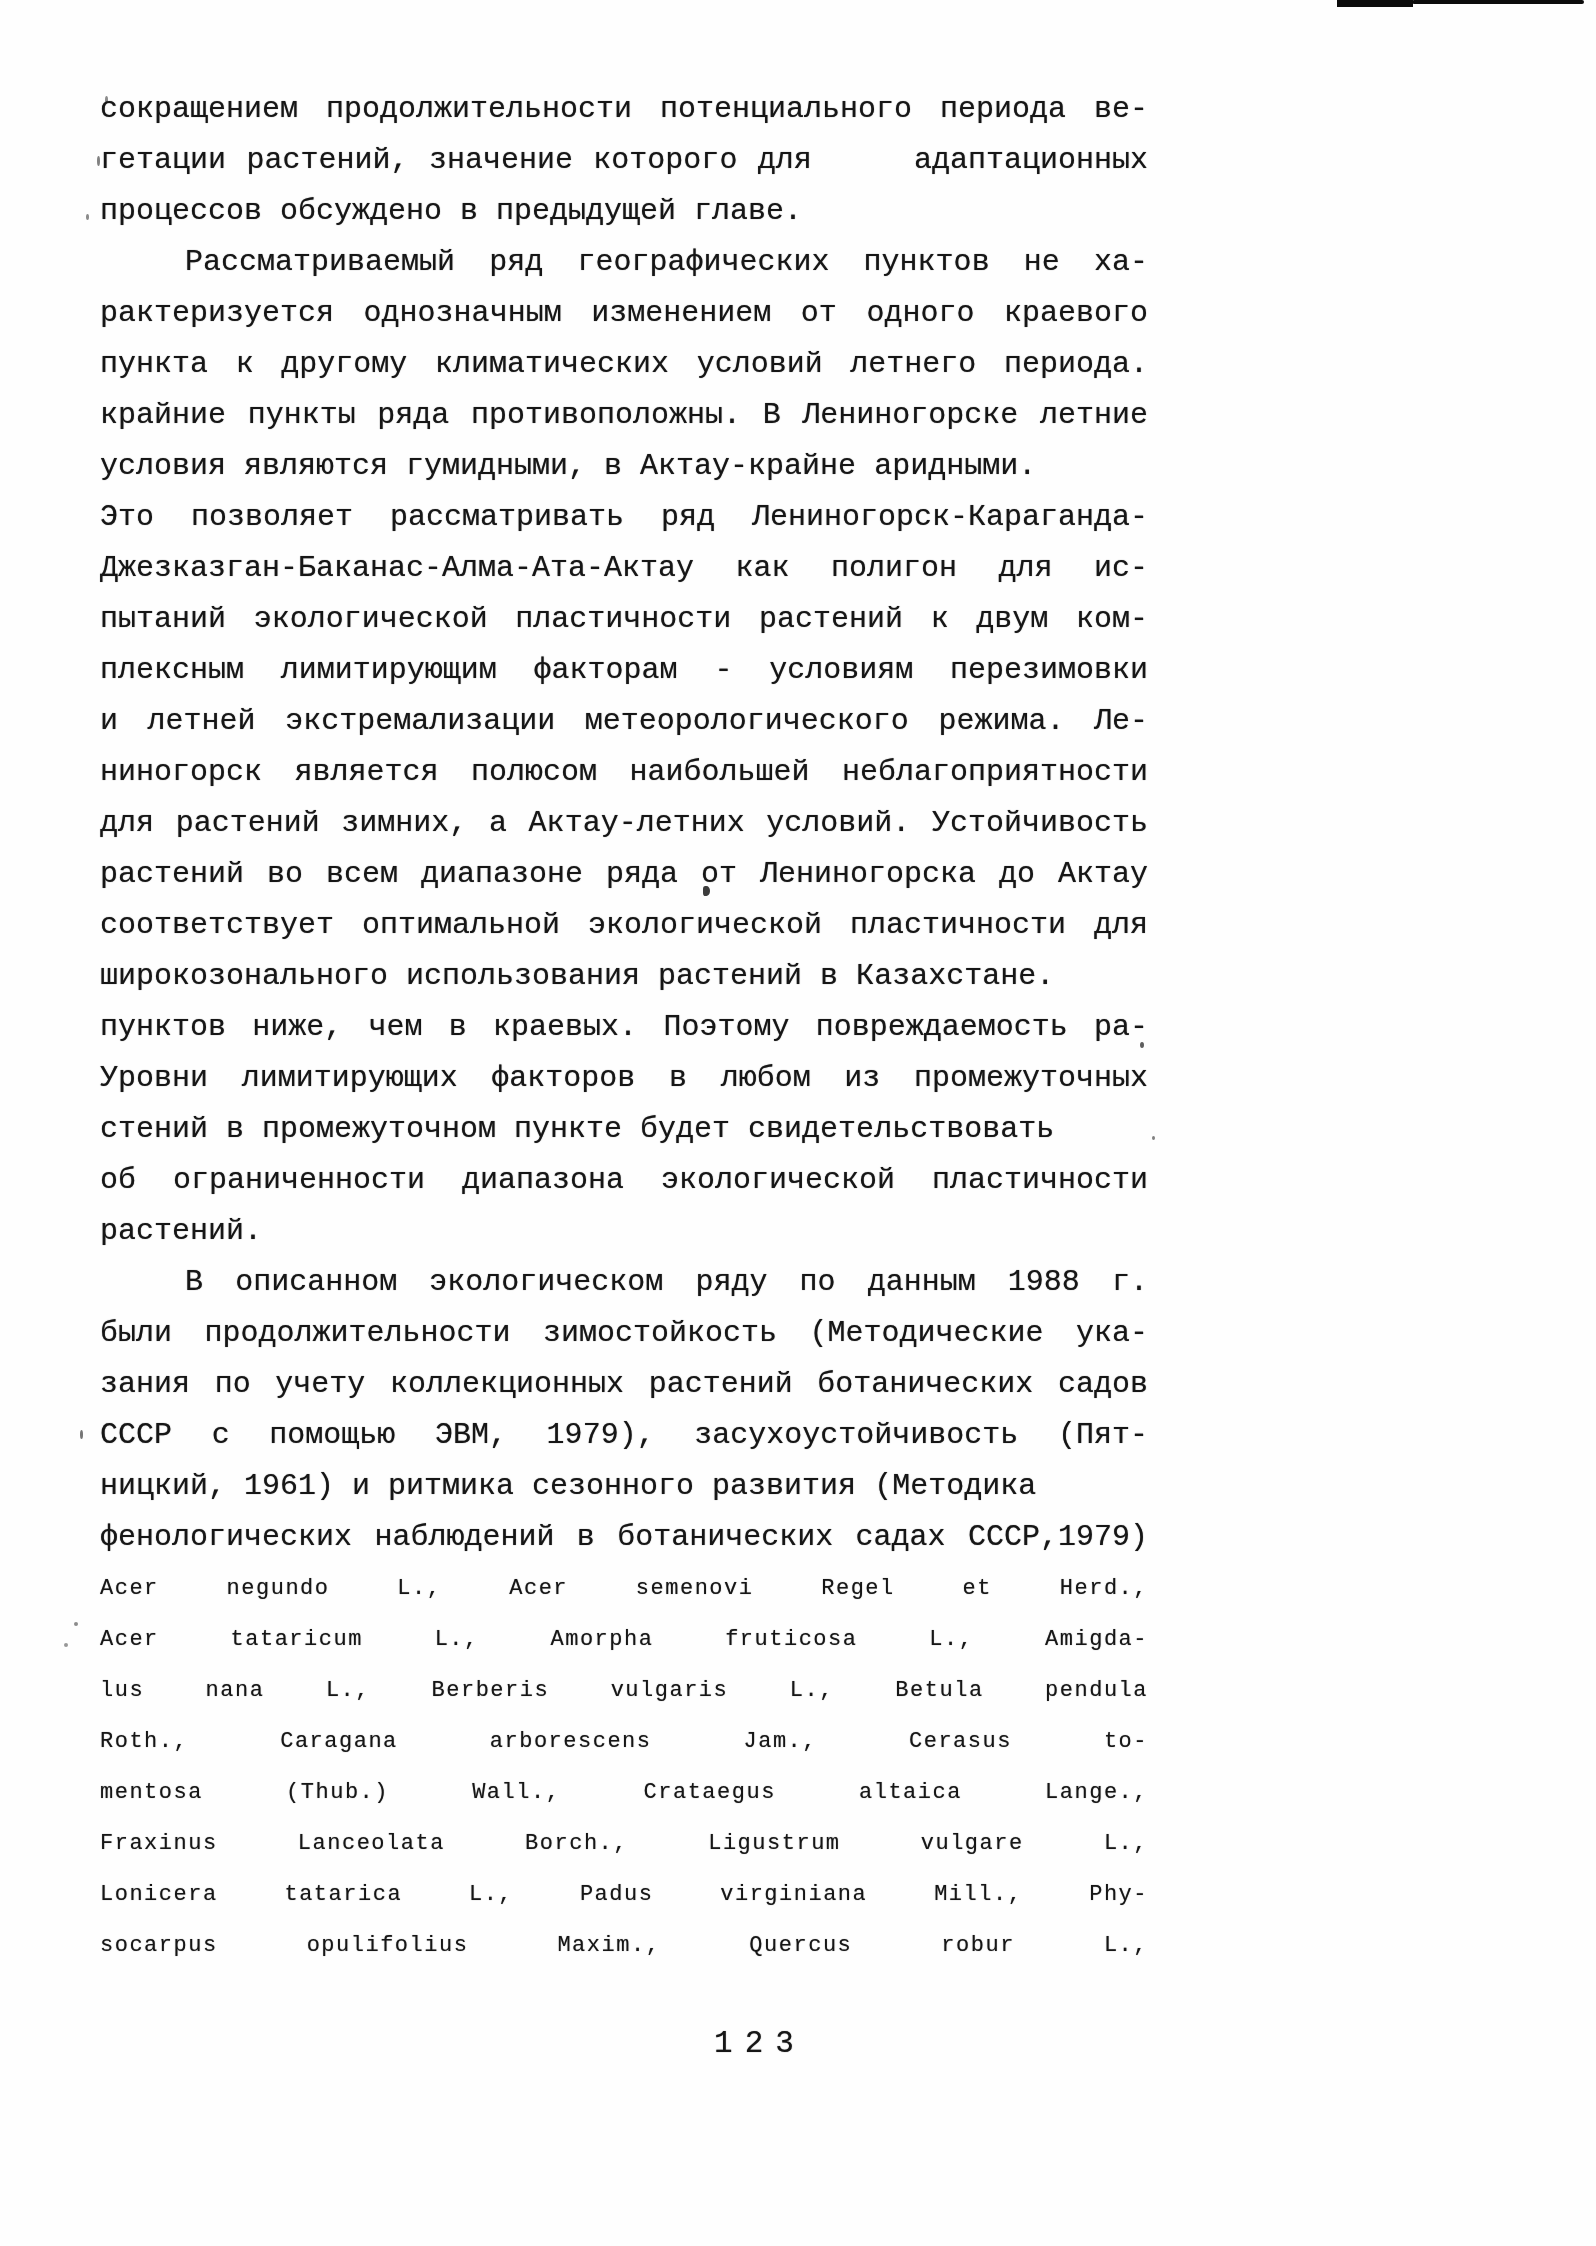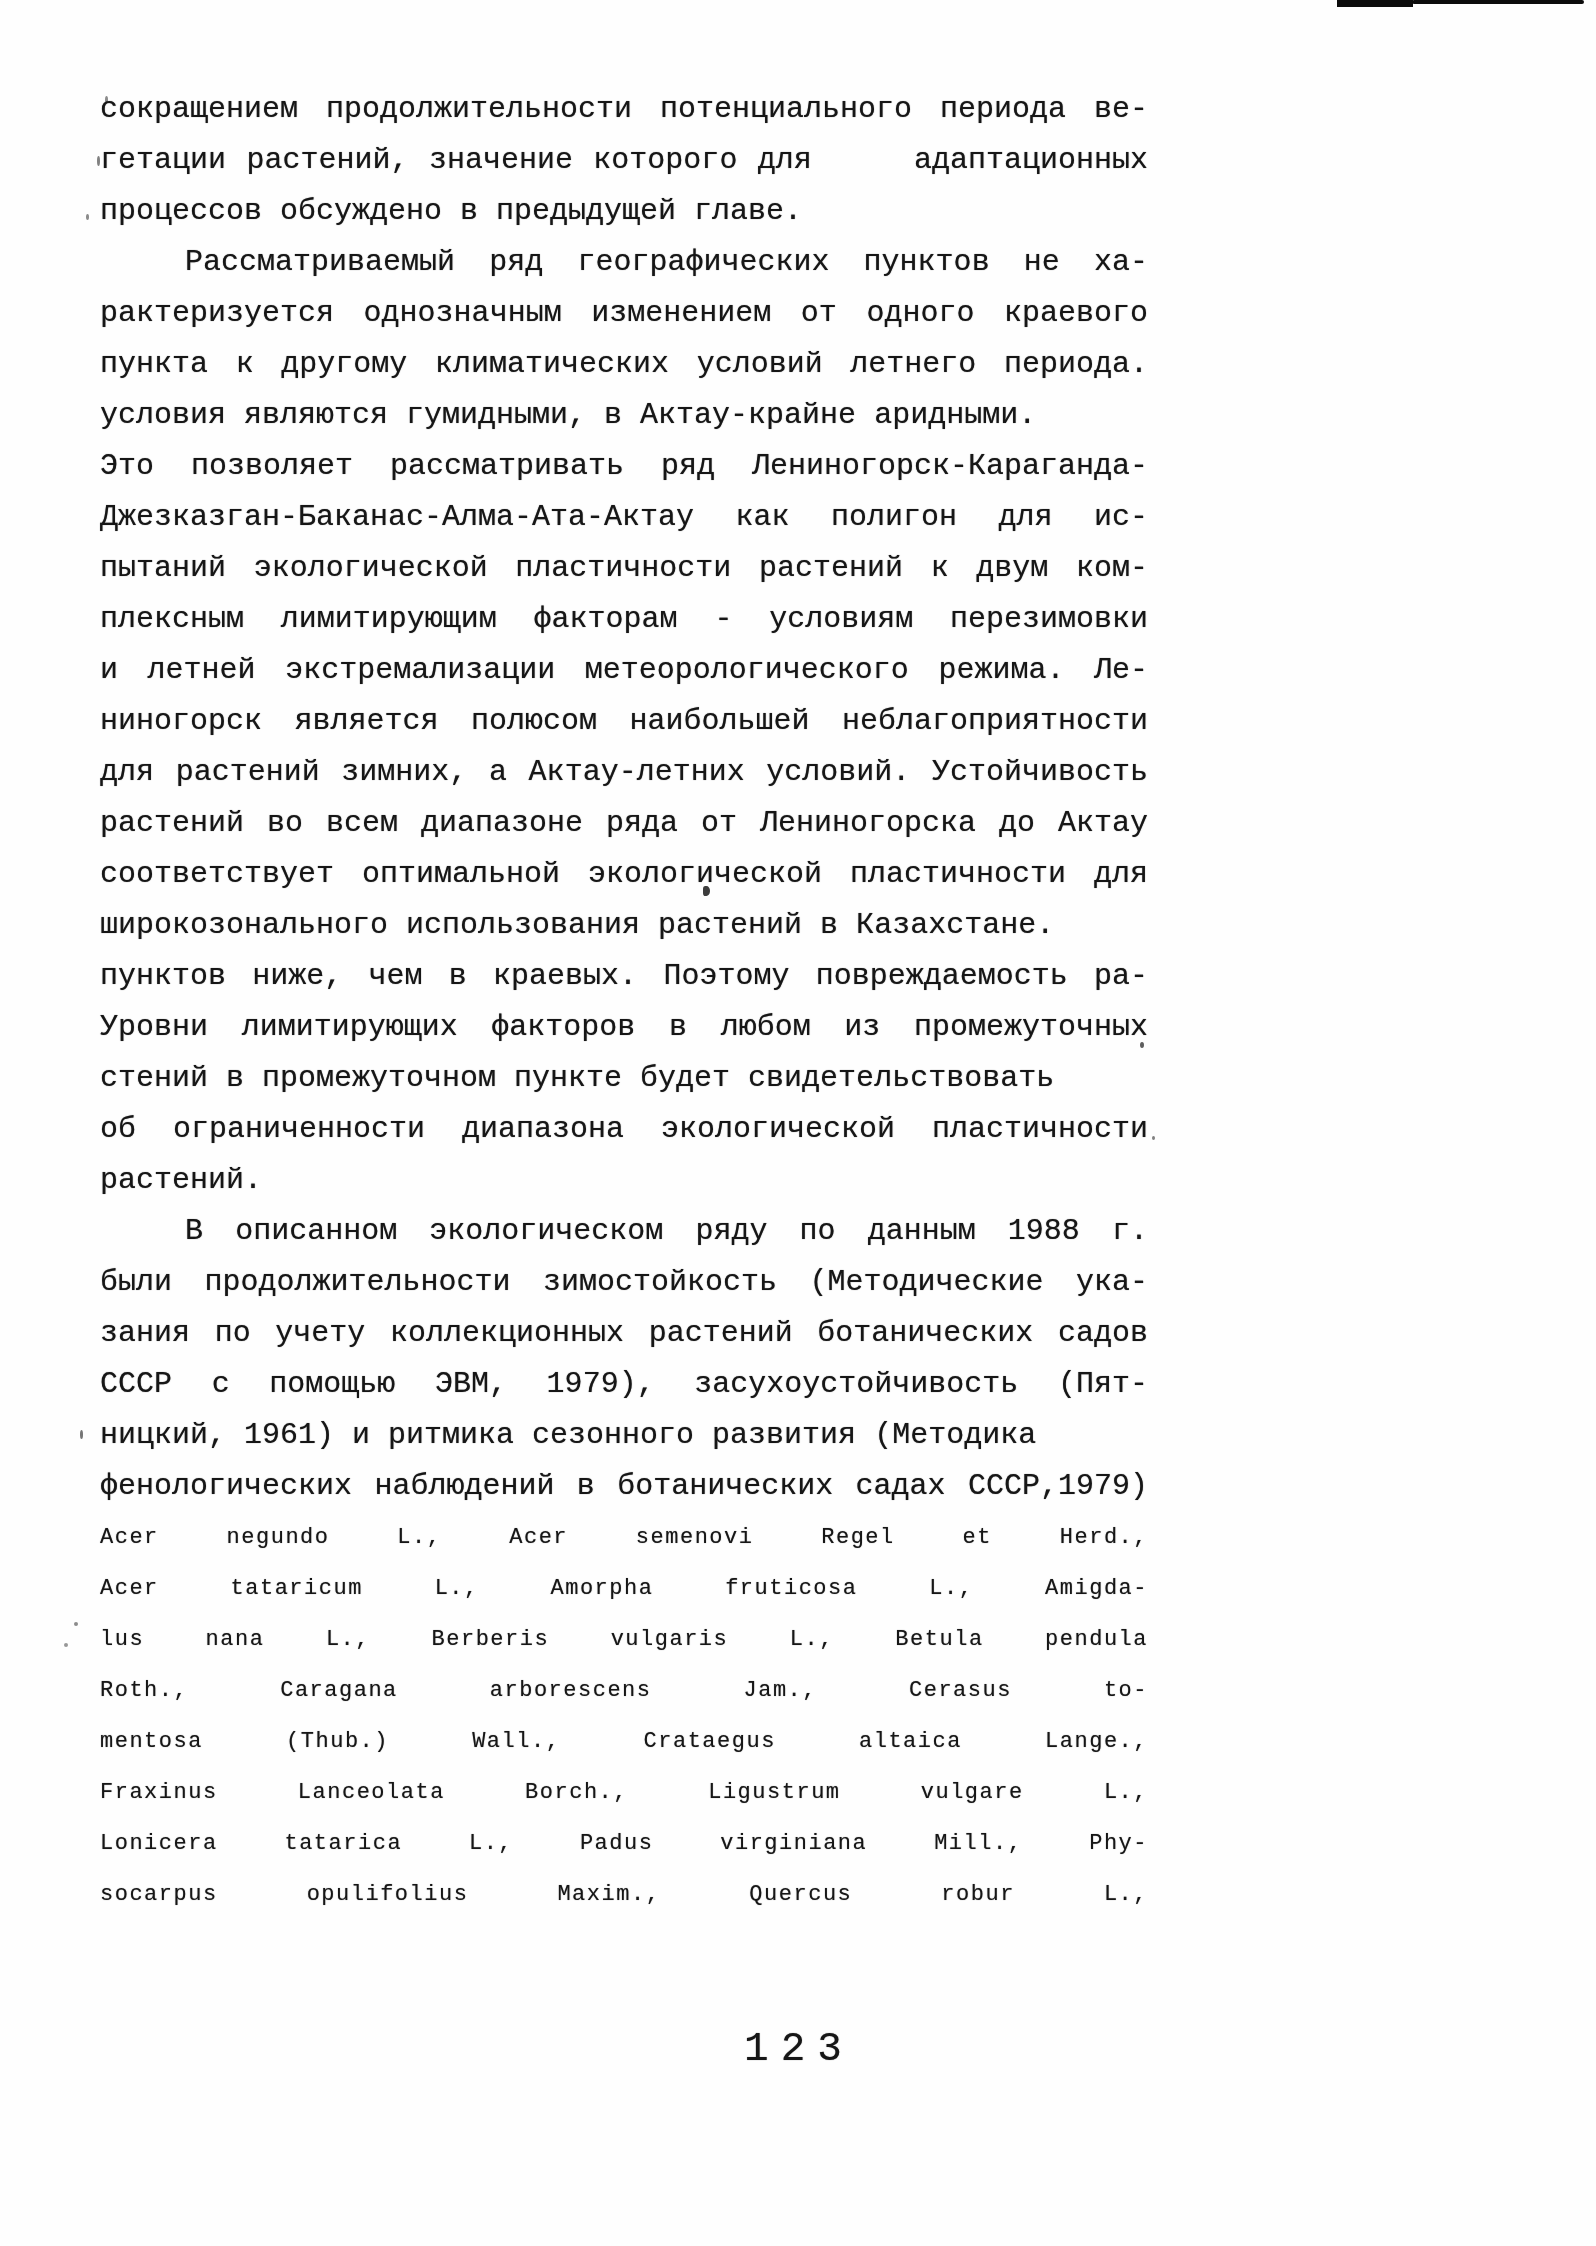--- a/index.html
+++ b/index.html
@@ -34,24 +34,23 @@
   .line.indent { text-indent: 85px; }
   .line.latin {
     font-size: 22px;
     letter-spacing: 1.5px;
     text-shadow: 0 0 1px rgba(10,10,10,0.5);
   }
   .page-number {
     position: absolute;
     left: 0; top: 2026px; width: 1520px;
     text-align: center;
-    font-size: 41px;
+    font-size: 31px;
     letter-spacing: 12px;
     text-shadow: 0 0 1px rgba(10,10,10,0.6);
-    margin-left: 39px;
   }
   
   .artifact { position: absolute; background: #0c0c0c; }
   .bar1 { left: 1337px; top: 0; width: 76px; height: 7px; }
   .bar2 { left: 1412px; top: 0; width: 172px; height: 4px; border-radius: 2px; }
   .speck { position: absolute; background: #1a1a1a; border-radius: 50%; }
   .sp1 { left: 97px;  top: 156px;  width: 3px; height: 10px; opacity: .55; }
   .sp2 { left: 86px;  top: 214px;  width: 3px; height: 6px;  opacity: .5; }
   .sp3 { left: 703px; top: 886px;  width: 7px; height: 10px; opacity: .85; border-radius: 40% 60% 60% 40%; }
   .sp4 { left: 1140px; top: 1042px; width: 4px; height: 6px; opacity: .7; }
@@ -80,20 +79,21 @@
   <div class="speck sp9"></div>
 
   <div class="text-column">
 
   <div class="line">сокращением продолжительности потенциального периода ве-</div>
       <div class="line">гетации растений, значение которого для &nbsp;&nbsp;&nbsp; адаптационных</div>
       <div class="line nofill">процессов обсуждено в предыдущей главе.</div>
       <div class="line indent">Рассматриваемый ряд географических пунктов не ха-</div>
       <div class="line">рактеризуется однозначным изменением от одного краевого</div>
       <div class="line">пункта к другому климатических условий летнего периода.</div>
+      <div class="line">крайние пункты ряда противоположны. В Лениногорске летние</div>
       <div class="line nofill">условия являются гумидными, в Актау-крайне аридными.</div>
       <div class="line">Это позволяет рассматривать ряд Лениногорск-Караганда-</div>
       <div class="line">Джезказган-Баканас-Алма-Ата-Актау как полигон для ис-</div>
       <div class="line">пытаний экологической пластичности растений к двум ком-</div>
       <div class="line">плексным лимитирующим факторам - условиям перезимовки</div>
       <div class="line">и летней экстремализации метеорологического режима. Ле-</div>
       <div class="line">ниногорск является полюсом наибольшей неблагоприятности</div>
       <div class="line">для растений зимних, а Актау-летних условий. Устойчивость</div>
       <div class="line">растений во всем диапазоне ряда от Лениногорска до Актау</div>
       <div class="line">соответствует оптимальной экологической пластичности для</div>

